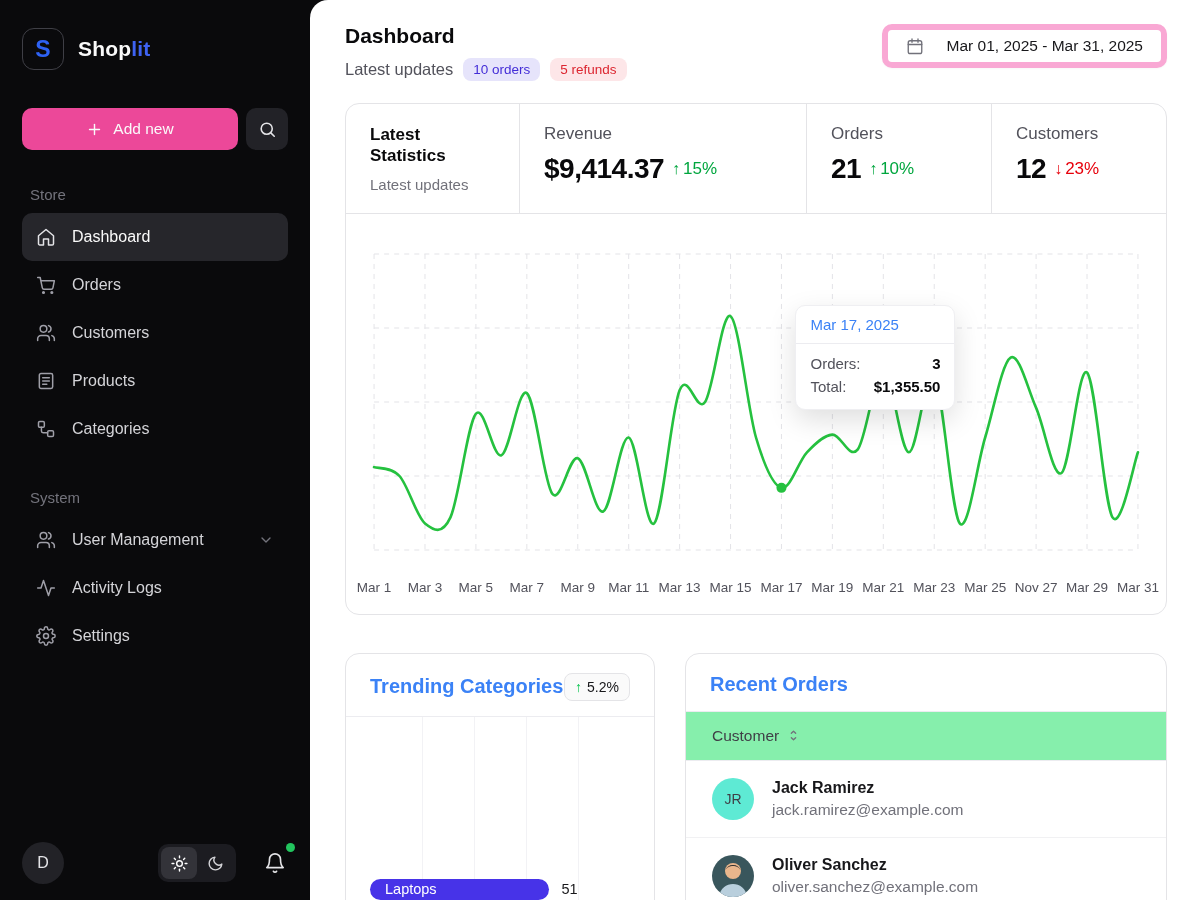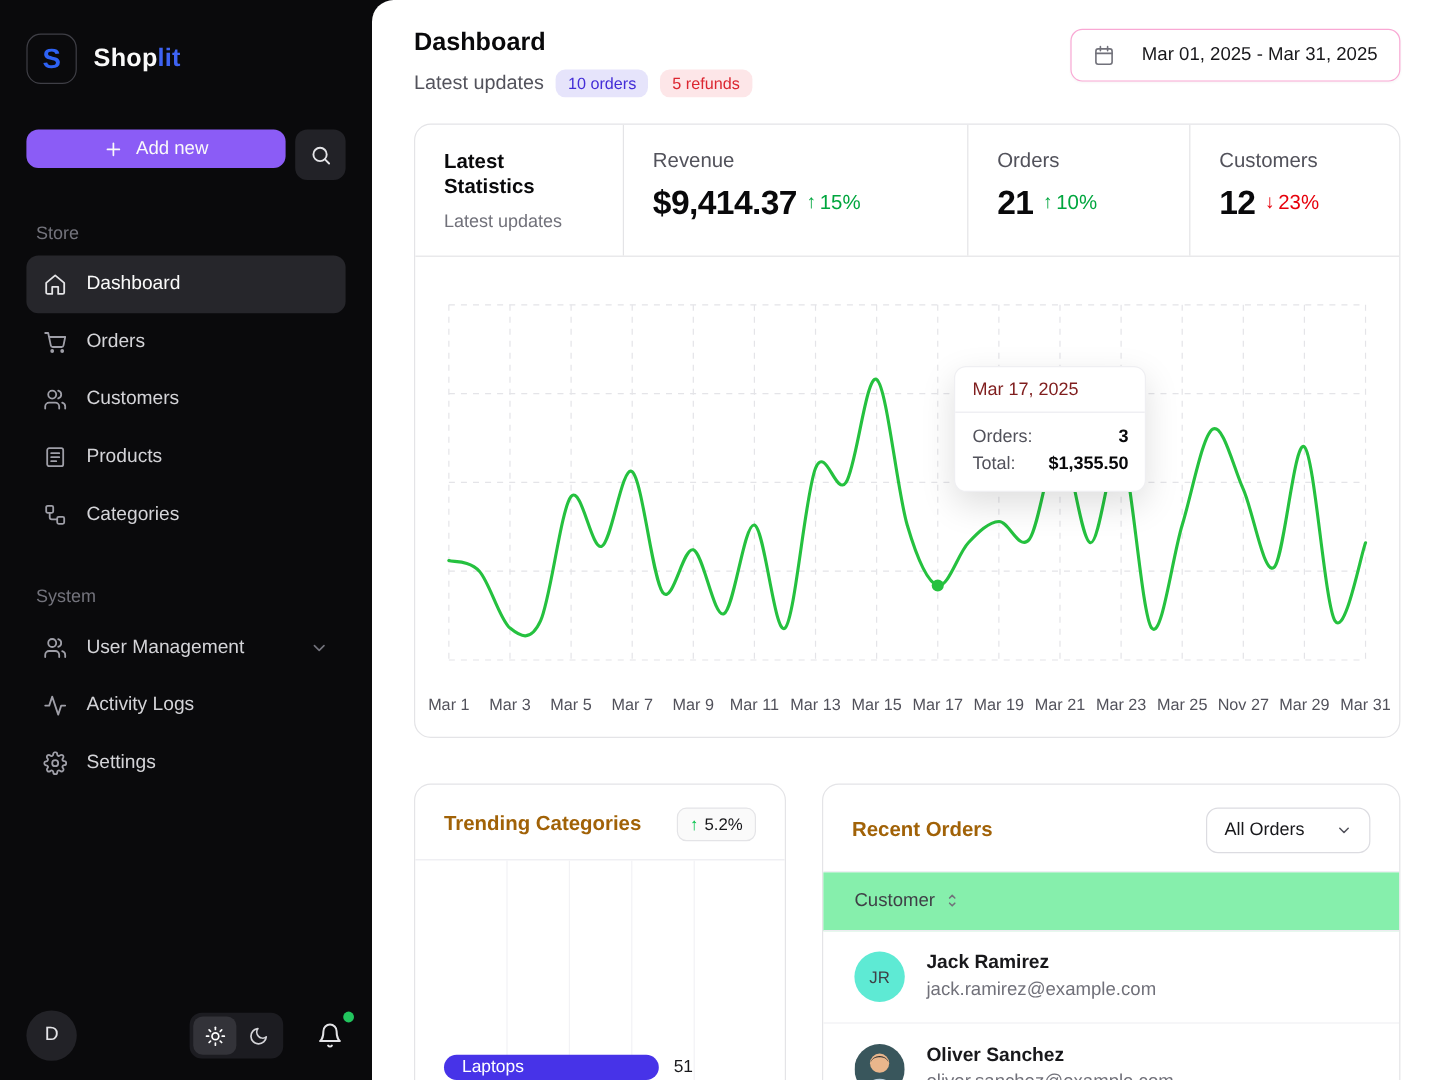--- a/index.html
+++ b/index.html
@@ -6,21 +6,21 @@
   html,body { width:1200px; height:900px; overflow:hidden; }
   body { font-family:"Liberation Sans","DejaVu Sans",sans-serif; background:#0a0a0c; color:#09090b; }
 
   
   .sidebar { position:fixed; left:0; top:0; width:310px; height:900px; background:#0a0a0c; padding:26px 22px; }
   .logo-row { display:flex; align-items:center; gap:14px; margin-top:2px; }
   .logo-mark { width:42px; height:42px; border:1px solid #3f3f46; border-radius:12px; display:flex; align-items:center; justify-content:center; color:#2e62f4; font-size:23px; font-weight:bold; }
   .logo-text { font-size:21px; font-weight:bold; color:#fafafa; letter-spacing:.2px; }
   .logo-text .lit { color:#3e63f3; }
   .add-row { display:flex; gap:8px; margin-top:38px; }
-  .btn-add { flex:1; height:32px; background:#8b5cf6; border:none; border-radius:10px; color:#fafafa; font-size:15.5px; font-family:inherit; display:flex; align-items:center; justify-content:center; gap:10px; cursor:pointer; }
+  .btn-add { flex:1; height:42px; background:#ec4899; border:none; border-radius:10px; color:#fafafa; font-size:15.5px; font-family:inherit; display:flex; align-items:center; justify-content:center; gap:10px; cursor:pointer; }
   .btn-sq { width:42px; height:42px; background:#222227; border:none; border-radius:10px; color:#e4e4e7; display:flex; align-items:center; justify-content:center; cursor:pointer; }
   .nav-sec-label { margin:36px 8px 10px; font-size:15px; color:#73737c; }
   .nav-item { display:flex; align-items:center; gap:16px; height:48px; padding:0 14px; border-radius:10px; color:#d4d4d8; font-size:16px; cursor:pointer; }
   .nav-item .icn { color:#9f9fa8; }
   .nav-item.active { background:#26262b; color:#fafafa; }
   .nav-item.active .icn { color:#e4e4e7; }
   .nav-item .chev { margin-left:auto; color:#73737c; }
   .side-bottom { position:absolute; left:22px; right:22px; bottom:16px; display:flex; align-items:center; }
   .avatar-d { width:42px; height:42px; border-radius:50%; background:#222227; color:#e4e4e7; font-size:16px; display:flex; align-items:center; justify-content:center; cursor:pointer; }
   .theme-toggle { margin-left:auto; background:#1c1c21; border-radius:10px; padding:3px; display:flex; }
@@ -34,21 +34,21 @@
 
   
   .main { margin-left:310px; width:890px; height:900px; background:#fff; border-top-left-radius:18px; padding:24px 33px 0 35px; position:relative; }
   .page-head { display:flex; align-items:flex-start; justify-content:space-between; }
   .page-title { font-size:21px; font-weight:bold; color:#09090b; }
   .subtitle-row { display:flex; align-items:center; gap:10px; margin-top:10px; }
   .subtitle { font-size:16.5px; color:#52525b; }
   .badge { font-size:13.5px; padding:4px 10px; border-radius:8px; }
   .badge.info { background:#e6e4fb; color:#432dd7; }
   .badge.danger { background:#fde6e8; color:#dc2630; }
-  .date-btn { height:44px; background:#fff; border:1px solid #f9a8d4; border-radius:10px; padding:0 18px; display:flex; align-items:center; gap:23px; font-size:15.5px; font-family:inherit; color:#18181b; cursor:pointer; box-shadow:0 1px 2px rgba(0,0,0,.03); }
+  .date-btn { height:44px; background:#fff; border:6px solid #f9a8d4; border-radius:10px; padding:0 18px; display:flex; align-items:center; gap:23px; font-size:15.5px; font-family:inherit; color:#18181b; cursor:pointer; box-shadow:0 1px 2px rgba(0,0,0,.03); }
   .date-btn .icn { color:#71717a; }
 
   
   .stats-card { margin-top:22px; border:1px solid #e4e4e7; border-radius:14px; overflow:hidden; }
   .stats-head { display:grid; grid-template-columns:173px 287px 185px 1fr; border-bottom:1px solid #e4e4e7; }
   .s-cell { padding:20px 24px; }
   .s-cell + .s-cell { border-left:1px solid #e4e4e7; }
   .ss-title { font-size:17px; font-weight:bold; line-height:1.25; color:#09090b; width:90px; }
   .ss-sub { margin-top:9px; font-size:15px; color:#71717a; }
   .stat-label { font-size:17px; color:#52525b; }
@@ -59,32 +59,32 @@
   .delta.up { color:#00a63e; }
   .delta.down { color:#e7000b; }
 
   .chart-wrap { padding:26px 18px 8px; overflow:hidden; }
   .chart-plot { position:relative; height:330px; }
   .chart-plot svg.main-svg { position:absolute; inset:0; width:100%; height:100%; }
   .x-labels { position:relative; height:32px; margin-top:4px; }
   .x-tick { position:absolute; top:6px; transform:translateX(-50%); font-size:13.5px; color:#52525b; white-space:nowrap; }
 
   .tooltip { position:absolute; width:160px; background:#fff; border:1px solid #efeff2; border-radius:10px; box-shadow:0 10px 28px rgba(0,0,0,.13); z-index:3; }
-  .tt-head { padding:10px 14px; font-size:15px; color:#7f1d1d; border-bottom:1px solid #ececf0; }
+  .tt-head { padding:10px 14px; font-size:15px; color:#3b82f6; border-bottom:1px solid #ececf0; }
   .tt-body { padding:8px 14px 11px; }
   .tt-row { display:flex; justify-content:space-between; align-items:center; font-size:15px; padding:3px 0; }
   .tt-row .l { color:#52525b; }
   .tt-row .v { font-weight:bold; color:#09090b; }
 
   
   .bottom-row { display:flex; gap:30px; margin-top:38px; }
   .card { border:1px solid #e4e4e7; border-radius:14px; background:#fff; }
   .trend-card { width:310px; height:560px; overflow:hidden; }
   .card-head { display:flex; align-items:center; justify-content:space-between; padding:19px 24px 15px; border-bottom:1px solid #ececf0; }
-  .card-title { font-size:17px; font-weight:bold; color:#a16207; }
+  .card-title { font-size:20px; font-weight:bold; color:#3b82f6; }
   .trend-badge { display:flex; align-items:center; gap:5px; border:1px solid #e4e4e7; background:#fafafa; border-radius:8px; padding:5px 10px; font-size:14px; color:#18181b; }
   .trend-badge .arr { color:#00c24a; }
   .trend-chart { position:relative; margin:0 24px; height:460px; }
   .vline { position:absolute; top:0; bottom:0; width:1px; background:#f2f2f5; }
   .bar-row { position:absolute; left:0; right:0; display:flex; align-items:center; gap:12px; }
   .bar-pill { height:21px; border-radius:11px; display:flex; align-items:center; color:#fff; font-size:14.5px; padding-left:15px; }
   .bar-val { font-size:14.5px; color:#18181b; }
 
   .orders-card { flex:1; height:560px; overflow:hidden; }
   .select-btn { height:38px; border:1px solid #dcdce1; border-radius:10px; background:#fff; padding:0 14px; display:flex; align-items:center; gap:26px; font-size:15px; font-family:inherit; color:#18181b; cursor:pointer; }
@@ -398,28 +398,20 @@
           <div class="bar-row" style="top:162px">
             <div class="bar-pill" style="width:69%;background:#4733e8">Laptops</div>
             <span class="bar-val">51</span>
           </div>
         </div>
     </section>
 
     <section class="card orders-card">
       <div class="card-head">
         <span class="card-title">Recent Orders</span>
-        <button class="select-btn">
-          <span>All Orders</span>
-          <span class="icn">
-              <svg width="14" height="14" viewBox="0 0 24 24" fill="none" stroke="currentColor" stroke-width="2.2" stroke-linecap="round" stroke-linejoin="round">
-                <polyline points="6 9 12 15 18 9"></polyline>
-              </svg>
-            </span>
-        </button>
       </div>
       <div class="thead">
         <span>Customer</span>
         <span class="sort-icn">
             <svg width="13" height="13" viewBox="0 0 24 24" fill="none" stroke="currentColor" stroke-width="2.4" stroke-linecap="round" stroke-linejoin="round">
               <polyline points="8 8 12 4 16 8"></polyline>
               <polyline points="8 16 12 20 16 16"></polyline>
             </svg>
           </span>
       </div>

